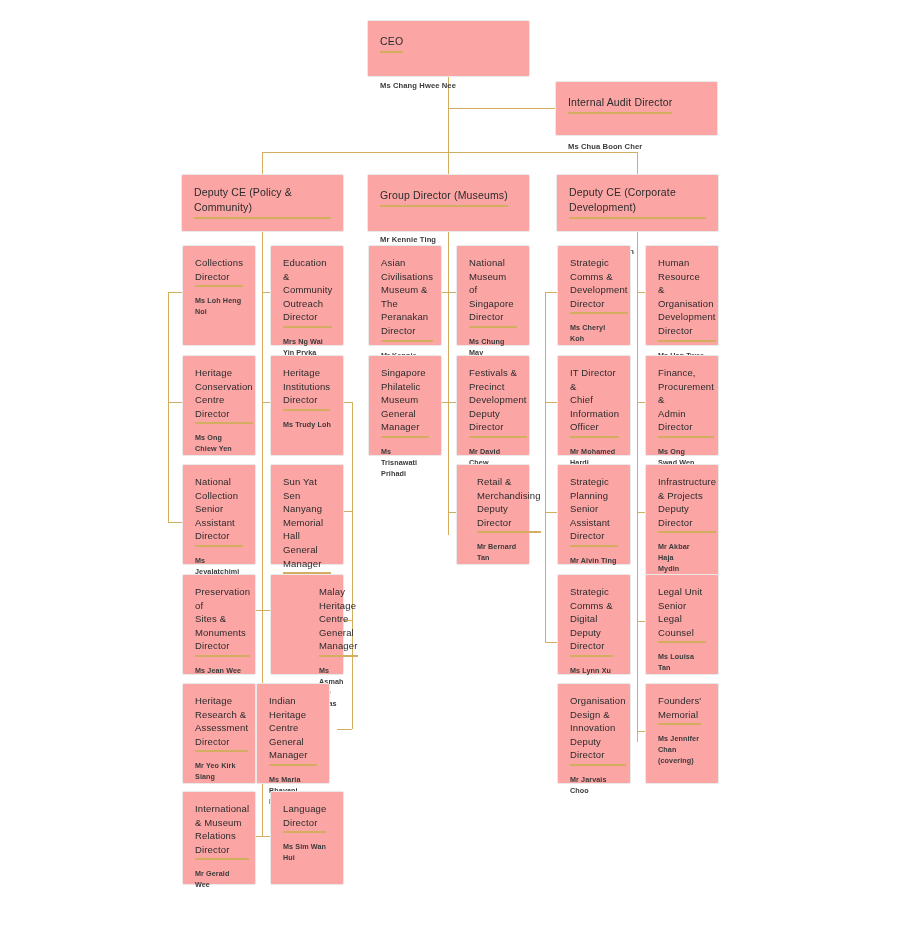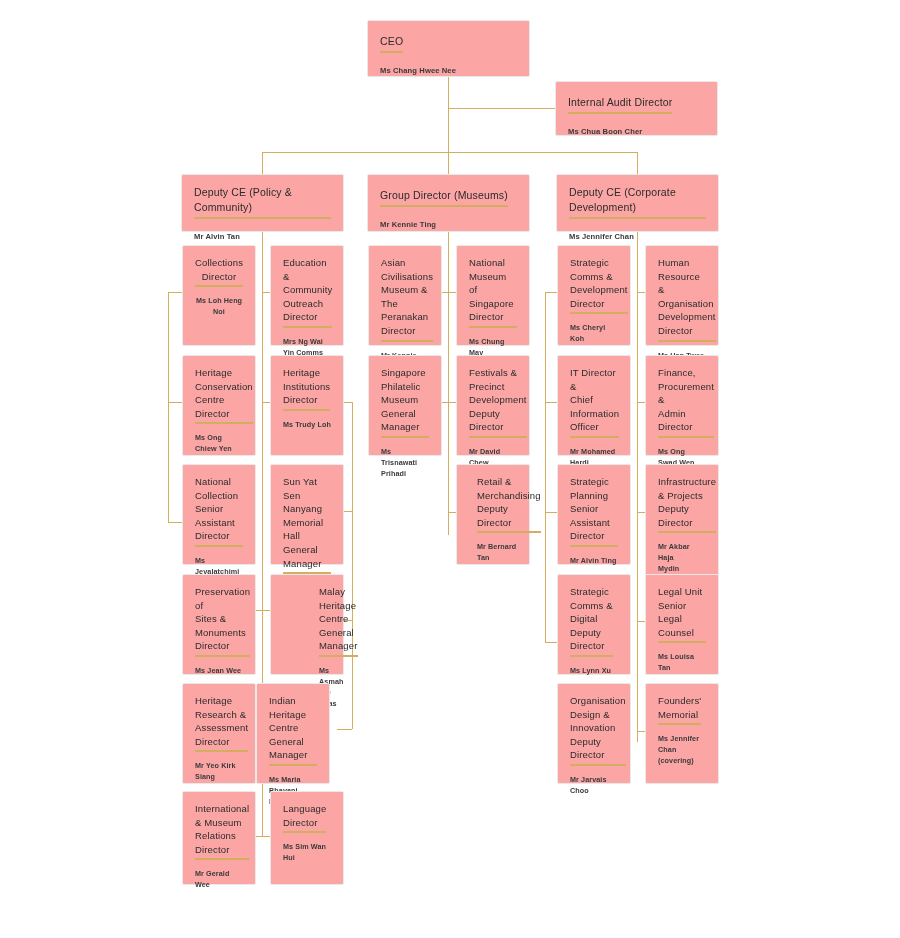--- a/index.html
+++ b/index.html
@@ -61,21 +61,21 @@
   .card.lvl0 .title,
   .card.lvl1 .title,
   .card.lvl2 .title {
     font-size: 10.5px;
     line-height: 15px;
   }
   .card.lvl0 .person,
   .card.lvl1 .person,
   .card.lvl2 .person {
     font-size: 7.6px;
-    margin-top: 12px;
+    margin-top: 27px;
   }
   .card.lvl0 .title { border-bottom-width: 2px; }
 
   .card.unit .title {
     border-bottom: 2px solid #d3ae61;
   }
 </style>
 </head>
 <body>
 
@@ -142,21 +142,21 @@
   </div>
   <div class="card lvl2" style="left:367px; top:174px; width:163px; height:58px;">
     <span class="title">Group Director (Museums)</span>
     <div class="person">Mr Kennie Ting</div>
   </div>
   <div class="card lvl2" style="left:556px; top:174px; width:163px; height:58px;">
     <span class="title">Deputy CE (Corporate Development)</span>
     <div class="person">Ms Jennifer Chan</div>
   </div>
 
-  <div class="card unit" style="left:182px; top:245px; width:74px; height:101px;text-align:center;">
+  <div class="card unit" style="left:182px; top:245px; width:74px; height:101px;">
     <span class="title">Collections
 Director</span>
     <div class="person">Ms Loh Heng Noi</div>
   </div>
   <div class="card unit" style="left:182px; top:355px; width:74px; height:101px;">
     <span class="title">Heritage
 Conservation
 Centre
 Director</span>
     <div class="person">Ms Ong Chiew Yen</div>
@@ -189,21 +189,21 @@
 Relations
 Director</span>
     <div class="person">Mr Gerald Wee</div>
   </div>
 
   <div class="card unit" style="left:270px; top:245px; width:74px; height:101px;">
     <span class="title">Education &amp;
 Community
 Outreach
 Director</span>
-    <div class="person">Mrs Ng Wai Yin Comms</div>
+    <div class="person">Mrs Ng Wai Yin Pryka</div>
   </div>
   <div class="card unit" style="left:270px; top:355px; width:74px; height:101px;">
     <span class="title">Heritage
 Institutions
 Director</span>
     <div class="person">Ms Trudy Loh</div>
   </div>
   <div class="card unit" style="left:270px; top:464px; width:74px; height:101px;">
     <span class="title">Sun Yat Sen
 Nanyang

